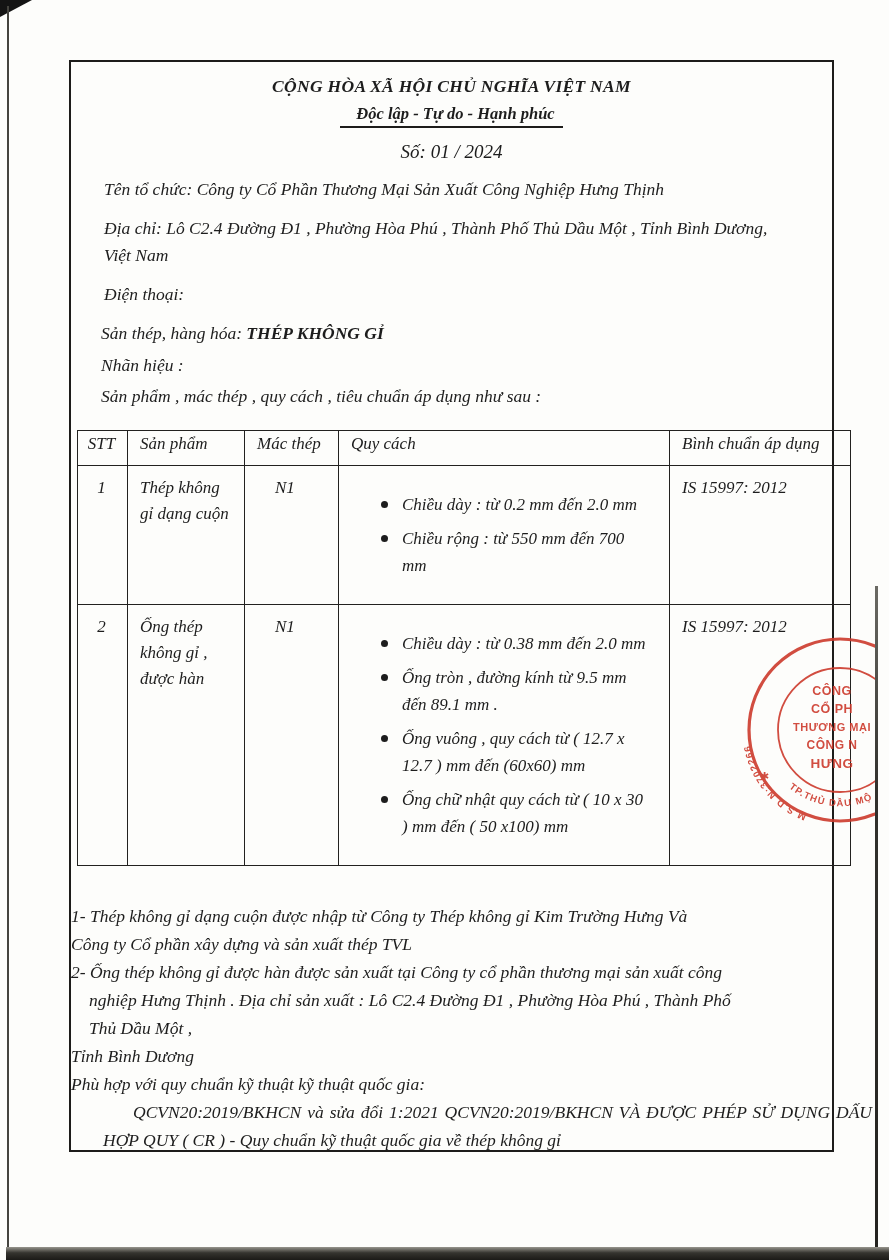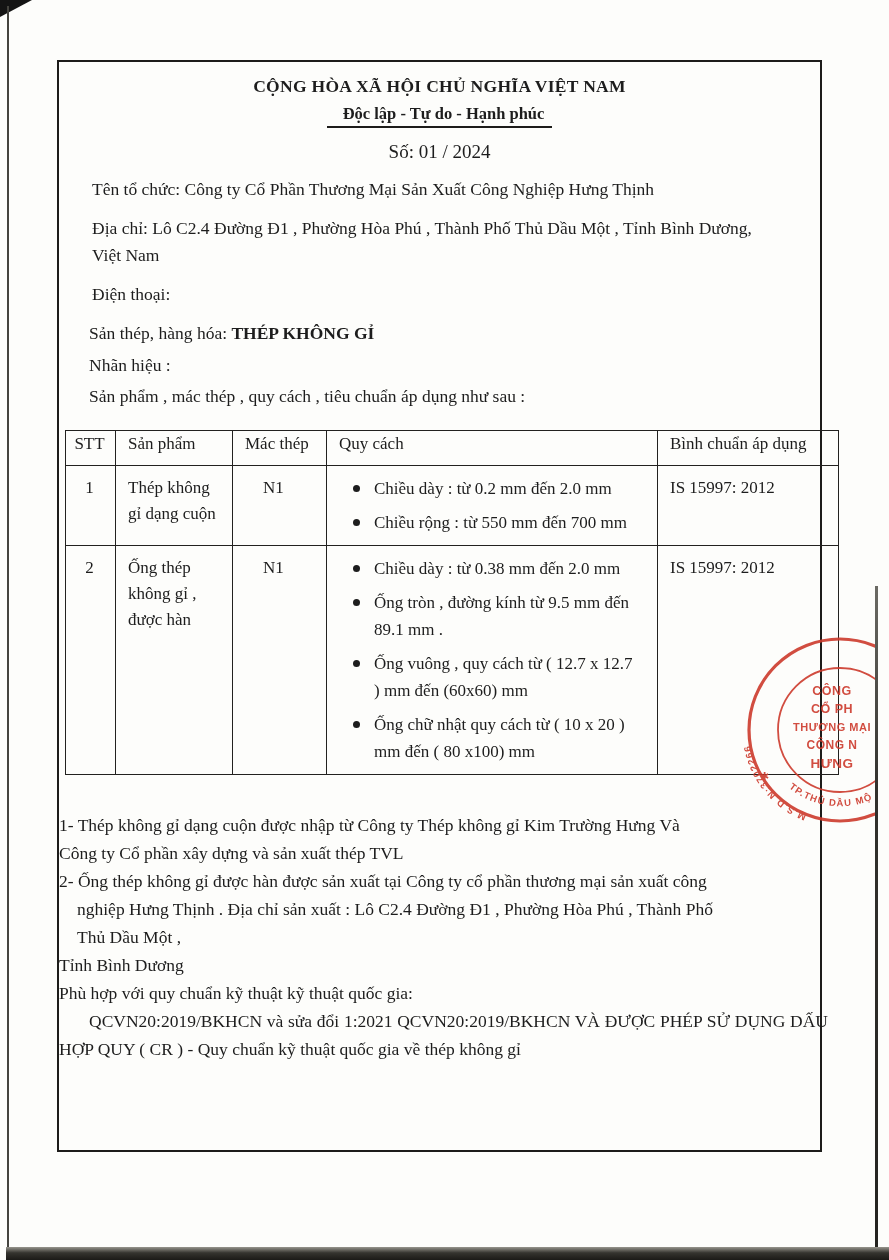--- a/index.html
+++ b/index.html
@@ -44,27 +44,28 @@
   .scan-bottom-bar {
     position: absolute; left: 6px; right: 0; bottom: 0;
     height: 13px;
     background: linear-gradient(#97958d, #35342f 45%, #1b1a17);
     z-index: 6;
   }
 
   
   .frame {
     position: absolute;
-    left: 57px; top: 60px;
+    left: 69px; top: 60px;
     width: 765px; height: 1092px;
     box-sizing: border-box;
     border: 2px solid #1d1c1a;
     padding: 10px 0 0 0;
     background: transparent;
     z-index: 2;
+    font-style: italic;
   }
 
   .nat-line1 {
     text-align: center;
     font-weight: bold;
     font-size: 17.5px;
     letter-spacing: 0.3px;
     margin: 4px 0 0 0;
   }
   .nat-line2 { text-align: center; margin: 7px 0 0 0; }
@@ -118,21 +119,21 @@
   .spec-table th {
     text-align: left;
     padding: 3px 6px 11px 12px;
     font-size: 17px;
   }
   .spec-table th.h-stt { text-align: center; padding-left: 4px; }
   .spec-table td { vertical-align: top; padding: 9px 6px 9px 12px; line-height: 26px; }
   .spec-table td.td-stt { text-align: center; padding-left: 4px; }
   .spec-table td.td-grade { padding-left: 30px; }
   .spec-table td.td-prod { padding-right: 10px; }
-  ul.spec-list { list-style: none; margin: 0; padding: 0 0 0 12px; }
+  ul.spec-list { list-style: none; margin: 16px; padding: 0 0 0 12px; }
   ul.spec-list li { display: flex; margin: 0 0 7px 0; line-height: 27px; }
   ul.spec-list li:last-child { margin-bottom: 0; }
   .dot {
     flex: none;
     width: 7px; height: 7px;
     border-radius: 50%;
     background: #1d1d1d;
     margin: 10px 14px 0 2px;
   }
   .spec-text { width: 268px; }
@@ -142,20 +143,21 @@
   .notes p { margin: 0; }
   .note-1 { margin: 0 0 0 38px; width: 648px; }
   .note-2 { margin: 2px 0 0 38px; width: 648px; padding-left: 18px; text-indent: -18px; }
   .note-province { margin: 2px 0 0 21px; }
   .note-conf-intro { margin: 2px 0 0 21px; }
   .note-conf-body {
     margin: 2px 0 0 6px;
     width: 769px;
     text-align: justify;
     text-indent: 30px;
+    padding-left: 32px;
   }
 
   
   .stamp-clip {
     position: absolute;
     left: 742px; top: 632px;
     width: 136px; height: 198px;
     overflow: hidden;
     z-index: 4;
   }
@@ -248,21 +250,21 @@
               <li>
                   <span class="dot"></span>
                   <span class="spec-text">Ống tròn , đường kính từ 9.5 mm đến 89.1 mm .</span>
                 </li>
               <li>
                   <span class="dot"></span>
                   <span class="spec-text">Ống vuông , quy cách từ ( 12.7 x 12.7 ) mm đến (60x60) mm</span>
                 </li>
               <li>
                   <span class="dot"></span>
-                  <span class="spec-text">Ống chữ nhật quy cách từ ( 10 x 20 ) mm đến ( 80 x100) mm</span>
+                  <span class="spec-text">Ống chữ nhật quy cách từ ( 10 x 30 ) mm đến ( 50 x100) mm</span>
                 </li>
             </ul>
           </td>
           <td class="td-std">IS 15997: 2012</td>
         </tr>
       </tbody>
     </table>
 
     <div class="notes">
       <p class="note-1">1- Thép không gỉ dạng cuộn được nhập từ Công ty Thép không gỉ Kim Trường Hưng Và Công ty Cổ phần xây dựng và sản xuất thép TVL</p>

